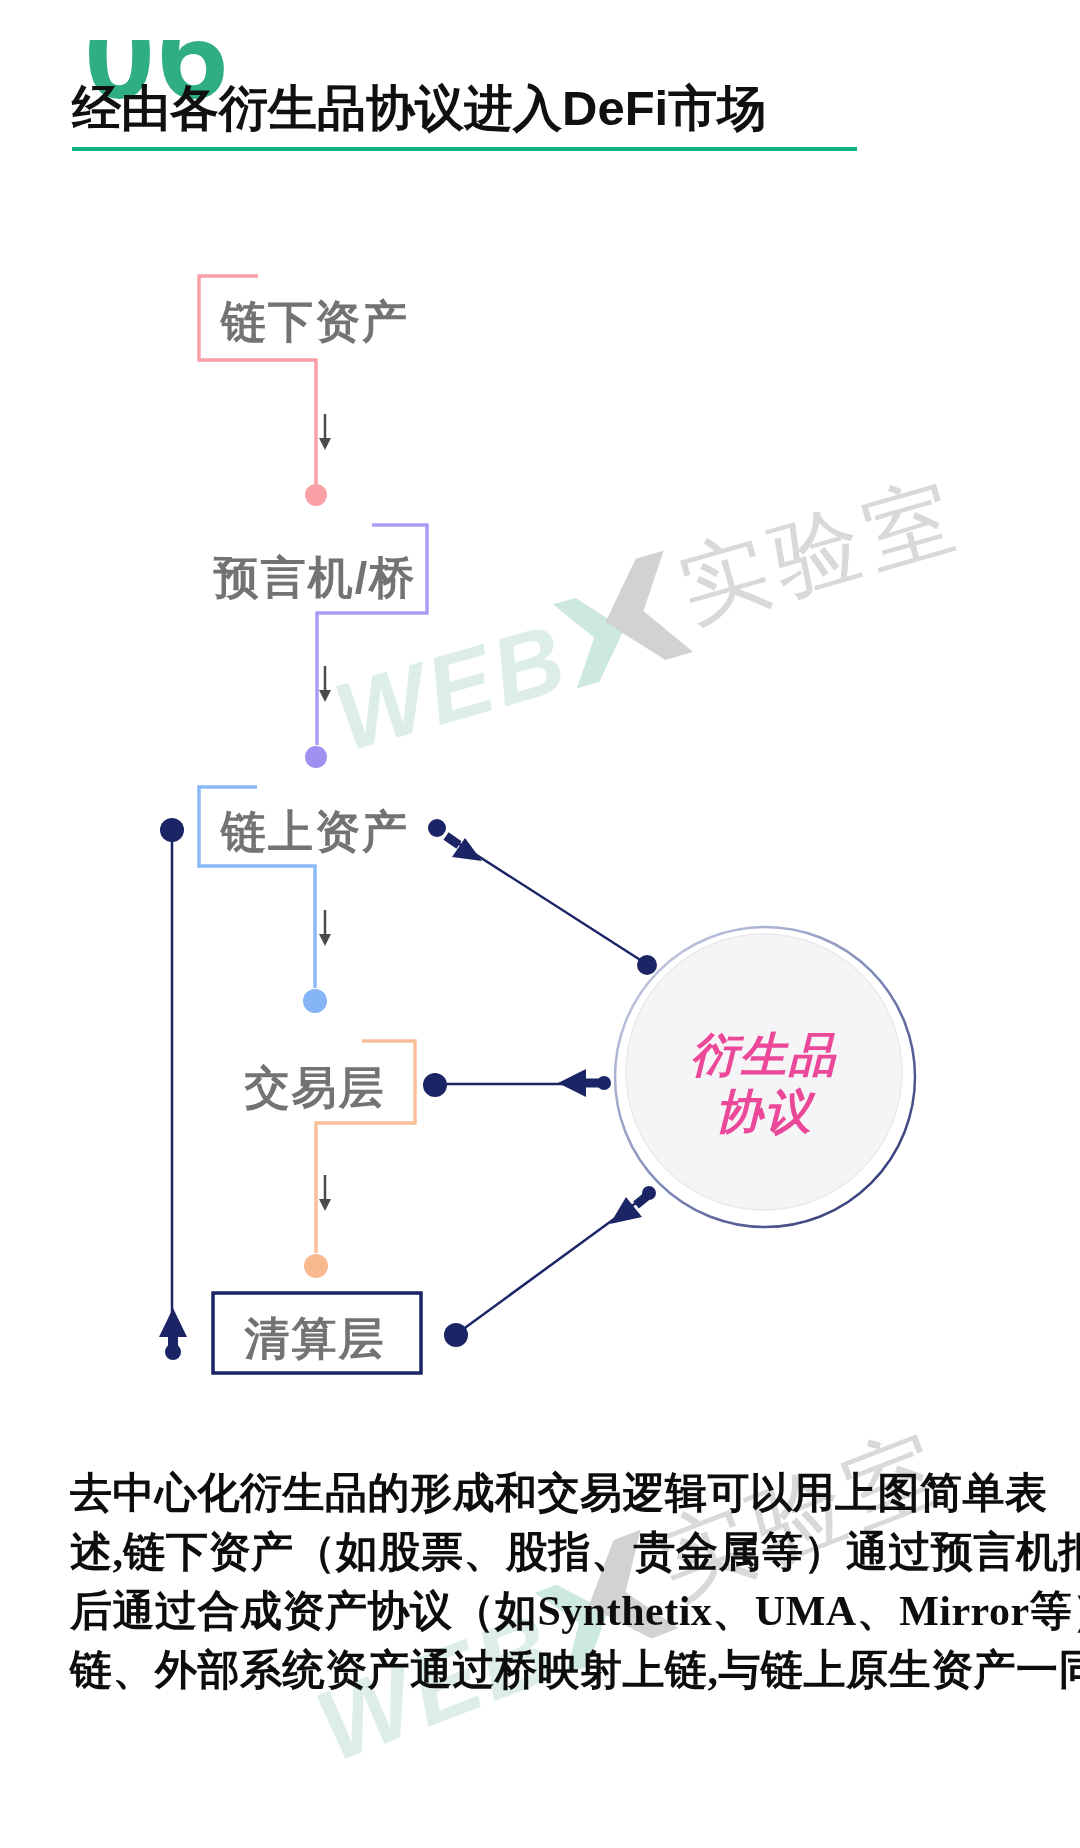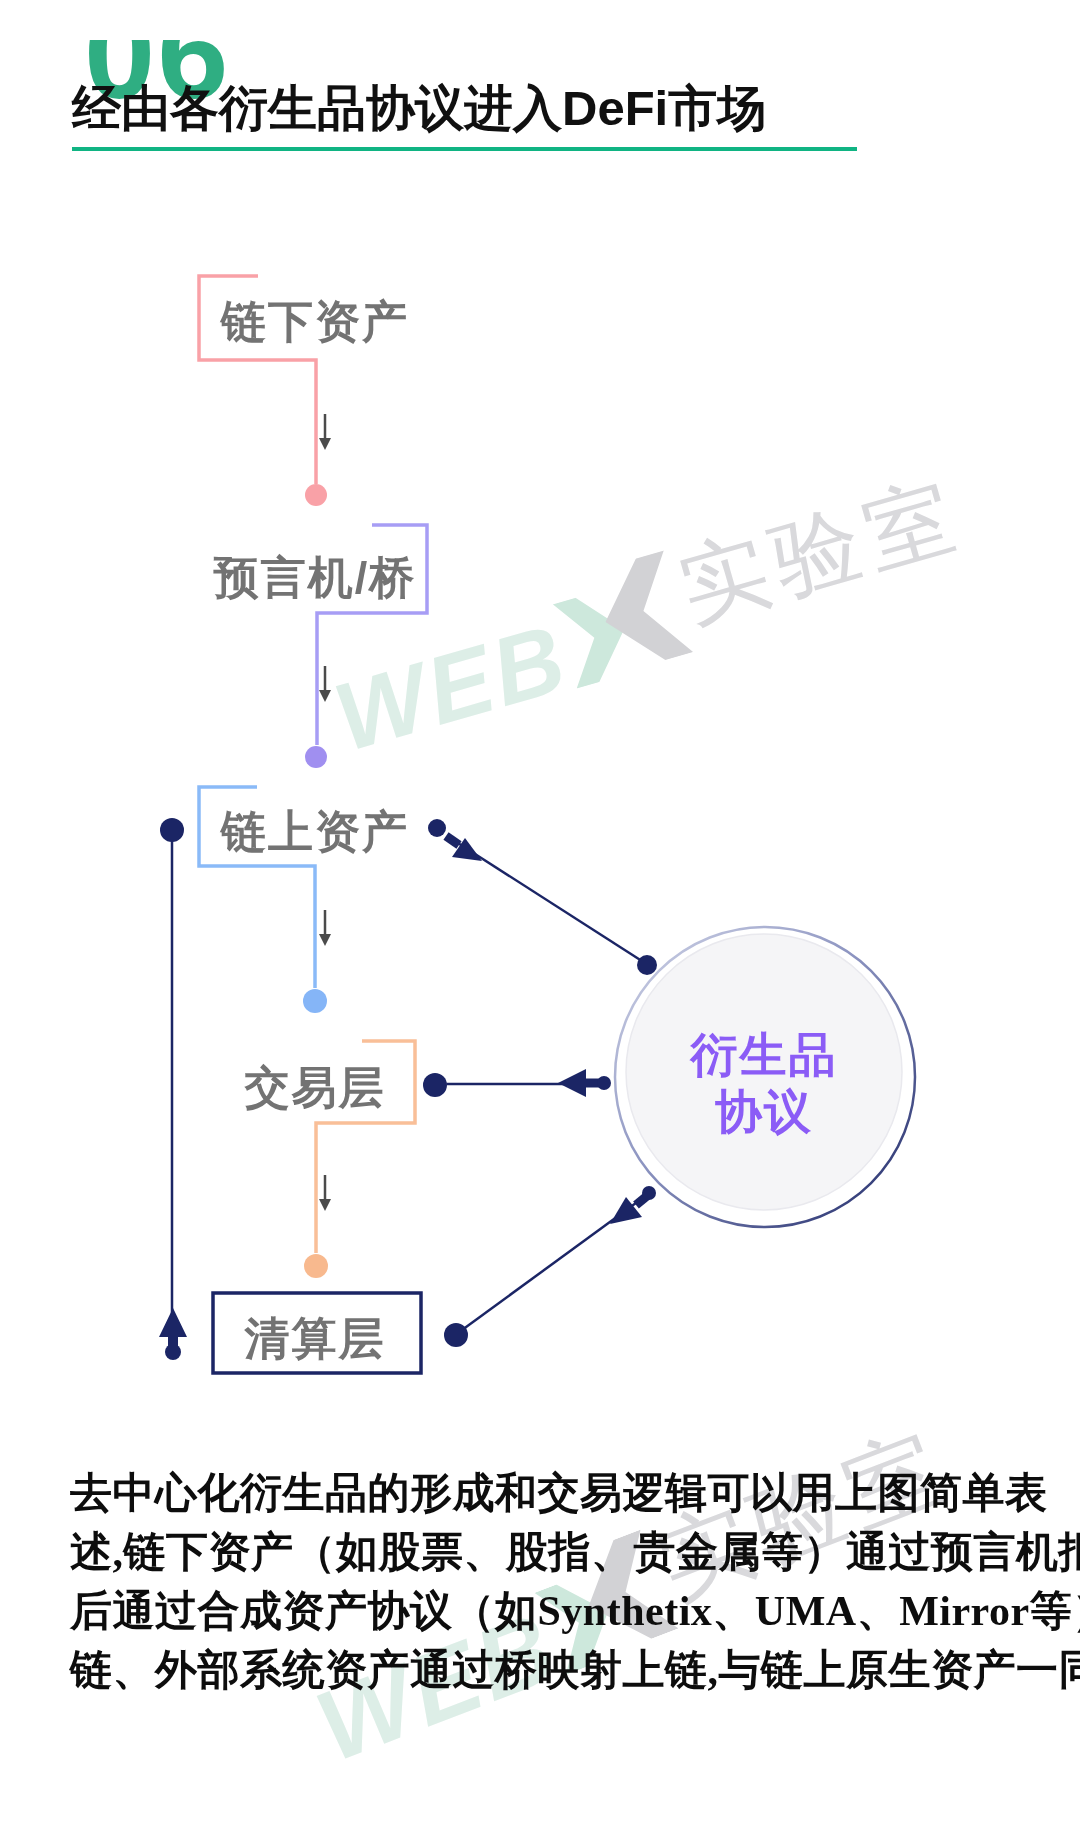--- a/index.html
+++ b/index.html
@@ -21,21 +21,21 @@
   .wm .chev-l{width:76px;height:106px;background:#d2d2d5;margin-left:-16px;transform:translateY(-20px);
               clip-path:polygon(100% 0%,62% 0%,0% 50%,62% 100%,100% 100%,52% 50%);}
   .wm .wm-lab{font-size:88px;font-weight:500;color:#d9d9dc;letter-spacing:8px;margin-left:6px;transform:translateY(-28px);}
   .wm-bot .wm-web{font-size:100px;}
   .wm-bot .wm-lab{font-size:92px;}
   
   #diagram-svg{position:absolute;left:0;top:0;width:1080px;height:1848px;z-index:2;}
   .node-label{position:absolute;left:165px;width:300px;text-align:center;font-size:45px;font-weight:700;
               color:#737373;letter-spacing:2px;z-index:3;}
   .hub-label{position:absolute;left:614px;top:1026px;width:300px;text-align:center;font-size:47px;
-             font-weight:700;color:#8b5cf6;line-height:57px;letter-spacing:2px;z-index:3;}
+             font-weight:700;color:#ec4899;line-height:57px;letter-spacing:2px;z-index:3;font-style:italic;}
   
   .para{position:absolute;left:70px;top:1464px;width:960px;z-index:2;}
   .para .pline{font-size:42px;line-height:59px;font-weight:600;color:#0d0d0d;letter-spacing:0.5px;
                white-space:nowrap;font-family:Liberation Serif, serif;}
 </style>
 </head>
 <body>
 
 <div id="canvas">
 

